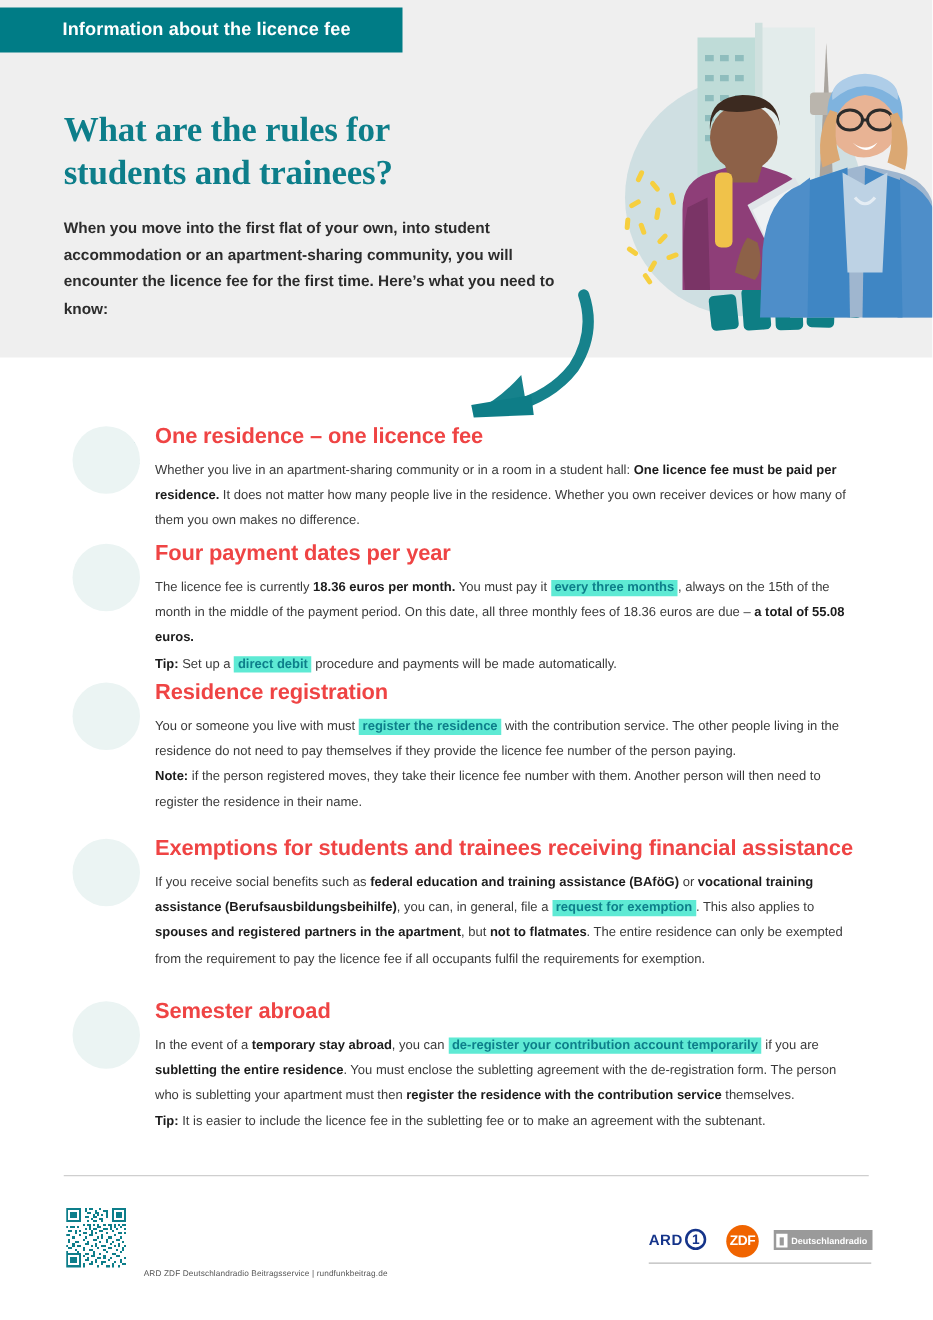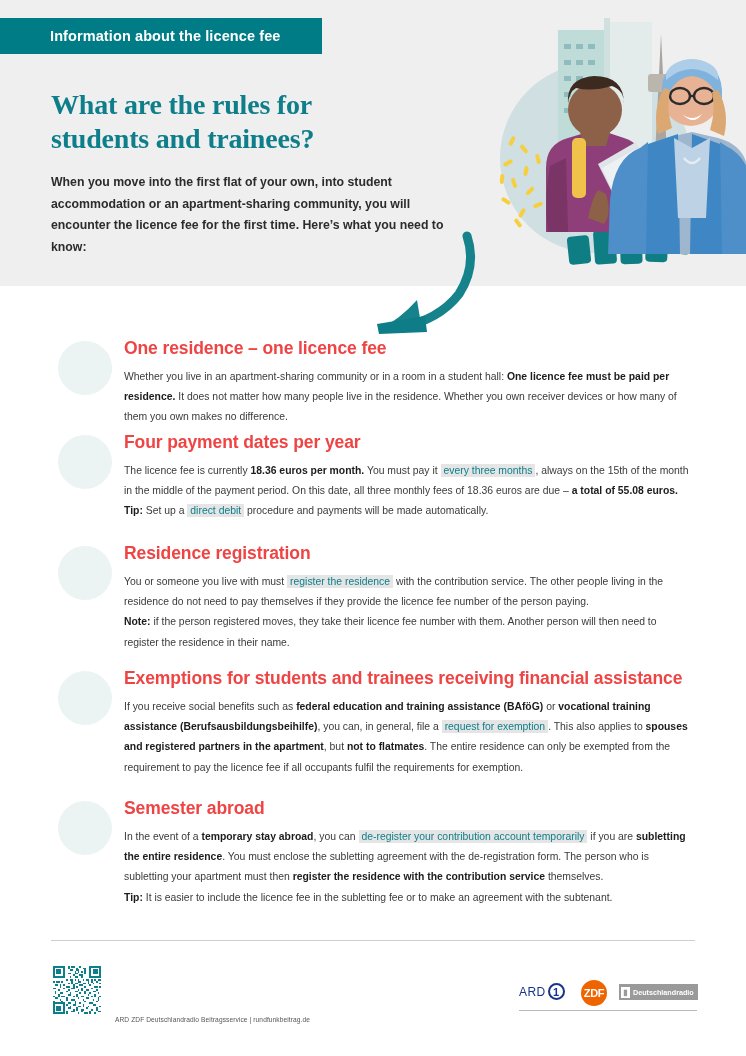--- a/index.html
+++ b/index.html
@@ -10,21 +10,21 @@
     overflow: hidden;
   }
   .page { position: relative; width: 746px; height: 1056px; background: #ffffff; }
 
   
   .header-band {
     position: absolute; left: 0; top: 0; width: 746px; height: 286px;
     background: #efefef;
   }
   .ribbon {
-    position: absolute; left: 0; top: 18px;
+    position: absolute; left: 0; top: 6px;
     height: 36px; min-width: 322px;
     background: #007c86;
     display: flex; align-items: center;
     padding: 0 18px 0 50px;
   }
   .ribbon-text {
     color: #ffffff; font-size: 14.5px; font-weight: bold; letter-spacing: .1px;
   }
 
   .title {
@@ -74,21 +74,21 @@
   .sec-body { position: absolute; left: 124px; width: 566px; }
   .sec-title {
     color: #ef4444; font-size: 17.5px; font-weight: bold; line-height: 1.25;
     margin-bottom: 7px; letter-spacing: -.1px;
   }
   .sec-text {
     color: #3a3a3a; font-size: 10.4px; line-height: 1.95;
   }
   .sec-text b { color: #1c1c1c; font-weight: bold; }
   .hl {
-    background: #e5e5e5; color: #0d7e8a; font-weight: normal;
+    background: #5eead4; color: #0d7e8a; font-weight: bold;
     padding: 1px 3px;
   }
 
   
   .footer-rule {
     position: absolute; left: 51px; top: 940px; width: 644px; height: 1px; background: #cfcfcf;
   }
   .qr { position: absolute; left: 53px; top: 966px; width: 48px; height: 48px; }
   .foot-lead {
     position: absolute; left: 115px; top: 975px; width: 400px;
@@ -99,21 +99,21 @@
   }
   .foot-small {
     position: absolute; left: 115px; top: 1016px; width: 420px;
     color: #565656; font-size: 6.6px; letter-spacing: .1px;
   }
 
   .logos { position: absolute; left: 519px; top: 980px; width: 178px; height: 42px; }
   .ard-logo {
     position: absolute; left: 0; top: 3px; display: flex; align-items: center; gap: 2px;
   }
-  .ard-text { color: #15348a; font-size: 12px; font-weight: normal; letter-spacing: .4px; }
+  .ard-text { color: #15348a; font-size: 12px; font-weight: bold; letter-spacing: .4px; }
   .ard-circ {
     width: 17px; height: 17px; border-radius: 50%;
     border: 2px solid #15348a; color: #15348a;
     font-size: 11px; font-weight: bold; display:flex; align-items:center; justify-content:center;
   }
   .zdf-logo {
     position: absolute; left: 62px; top: 0px; width: 26px; height: 26px; border-radius: 50%;
     background: #f06400; color:#fff; font-size: 11px; font-weight: bold;
     display:flex; align-items:center; justify-content:center; letter-spacing: -.3px;
   }

